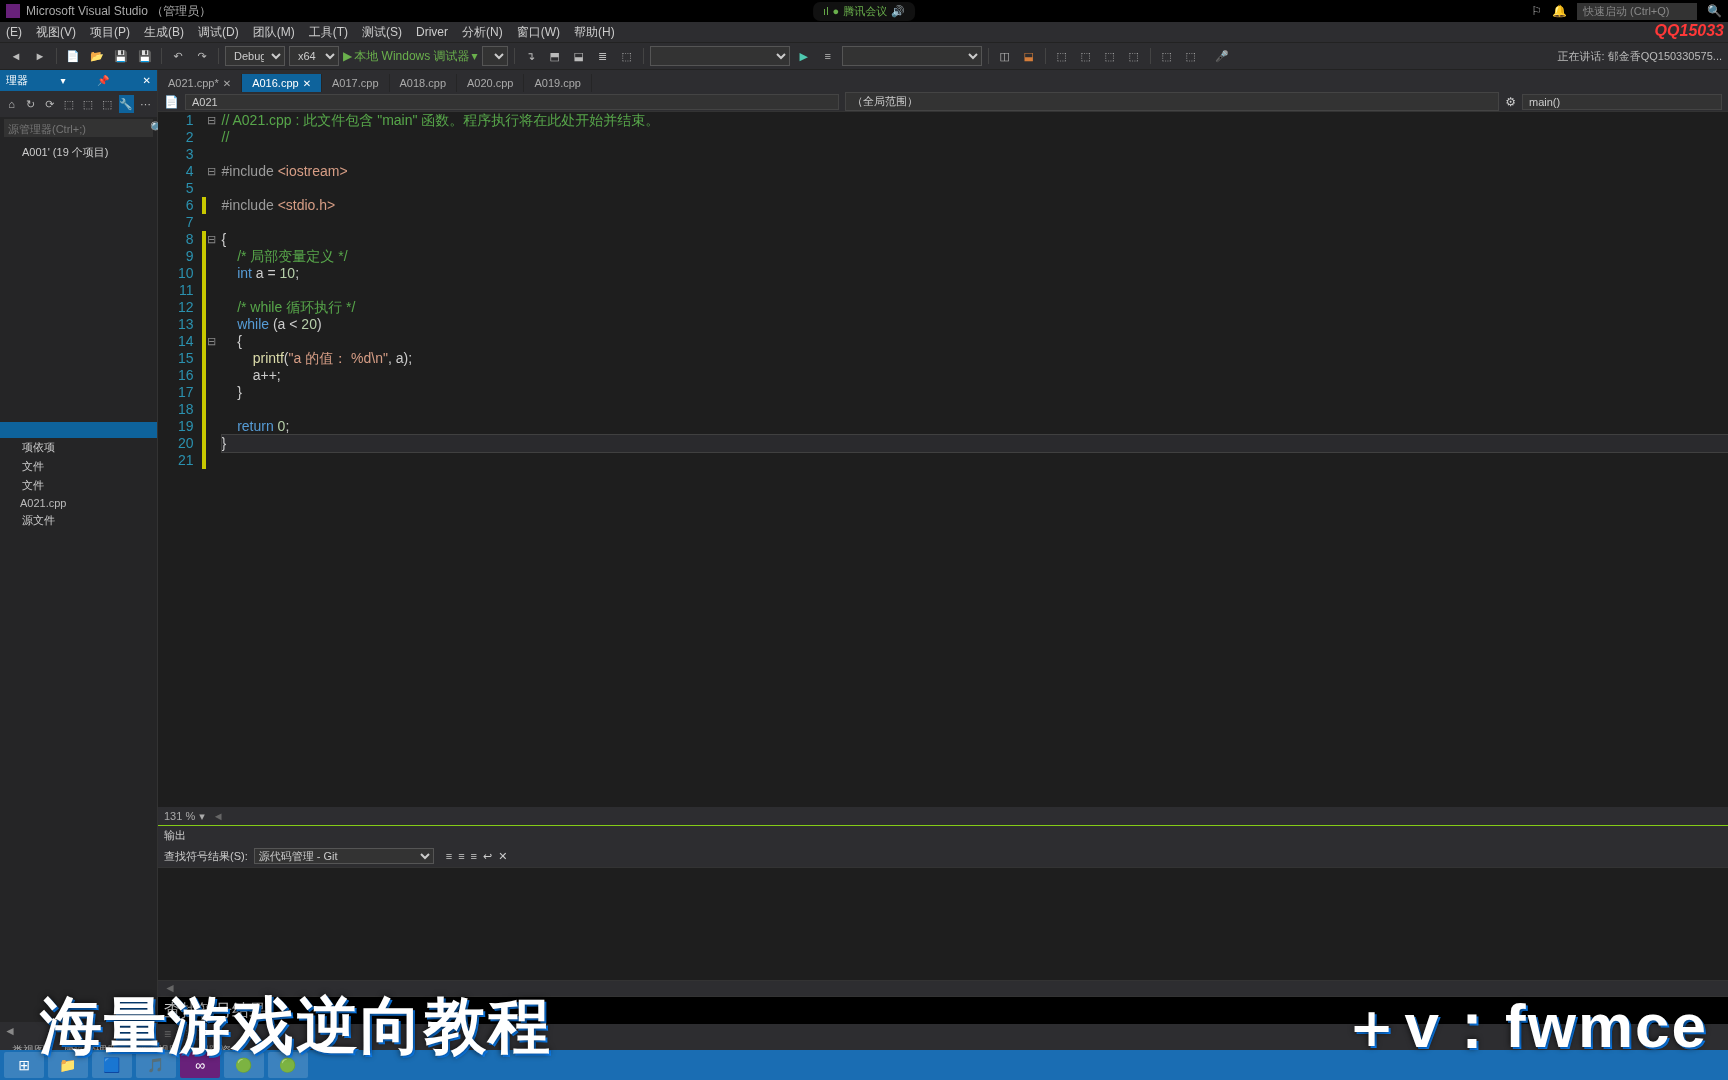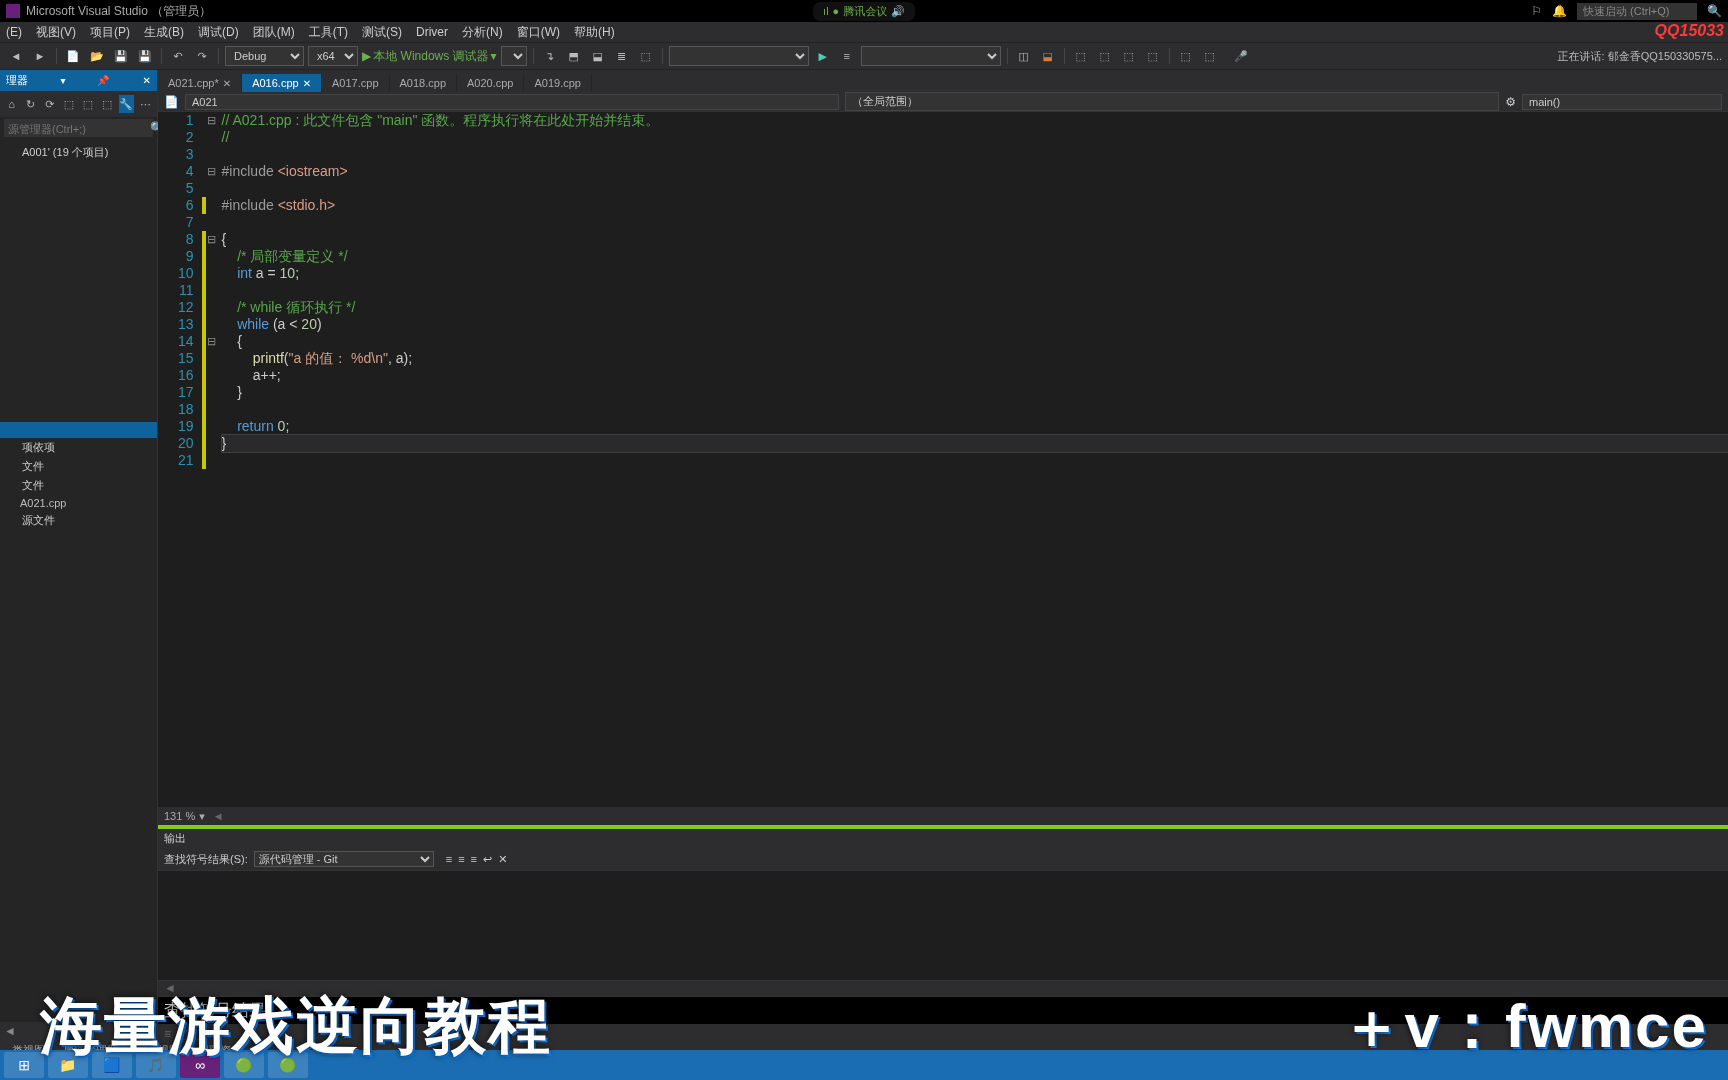--- a/index.html
+++ b/index.html
@@ -62,21 +62,21 @@
 .c-keyword { color: #569cd6; }
 .c-string { color: #d69d85; }
 .c-type { color: #569cd6; }
 .c-number { color: #b5cea8; }
 .c-func { color: #dcdcaa; }
 .c-bracket { color: #ccc; }
 .c-preproc { color: #9b9b9b; }
 
 .zoom-bar { background: #2d2d30; height: 18px; display: flex; align-items: center; padding: 0 6px; font-size: 11px; color: #aaa; }
 
-.output-panel { background: #0ea5e9; border-top: 4px solid #84cc16; height: 155px; display: flex; flex-direction: column; }
+.output-panel { background: #0ea5e9; border-top: 1px solid #84cc16; height: 155px; display: flex; flex-direction: column; }
 .output-title { background: #2d2d30; padding: 2px 6px; font-size: 11px; color: #ccc; }
 .output-tools { background: #2d2d30; padding: 3px 6px; display: flex; align-items: center; gap: 6px; font-size: 11px; border-bottom: 1px solid #333; }
 .output-tools select { background: #333; border: 1px solid #555; color: #ccc; font-size: 11px; min-width: 180px; }
 .output-body { flex: 1; background: #1e1e1e; }
 
 .err-hint { background: #2d2d30; height: 16px; border-top: 1px solid #333; }
 
 .find-panel { background: #1e1e1e; border-top: 1px solid #333; height: 44px; }
 .find-title { background: #000000; padding: 2px 6px; font-size: 17px; }
 .find-tools { background: #2d2d30; padding: 3px 6px; display: flex; gap: 6px; }
@@ -130,21 +130,21 @@
   <span class="tb-btn">►</span>
   <span class="tb-sep"></span>
   <span class="tb-btn">📄</span>
   <span class="tb-btn">📂</span>
   <span class="tb-btn">💾</span>
   <span class="tb-btn">💾</span>
   <span class="tb-sep"></span>
   <span class="tb-btn">↶</span>
   <span class="tb-btn">↷</span>
   <span class="tb-sep"></span>
-  <select class="combo" style="width:79px"><option>Debug</option></select>
+  <select class="combo" style="width:60px"><option>Debug</option></select>
   <select class="combo" style="width:50px"><option>x64</option></select>
   <span class="run-btn">▶ <span>本地 Windows 调试器</span> ▾</span>
   <select class="combo" style="width:26px"><option>自动</option></select>
   <span class="tb-sep"></span>
   <span class="tb-btn">↴</span>
   <span class="tb-btn">⬒</span>
   <span class="tb-btn">⬓</span>
   <span class="tb-btn">≣</span>
   <span class="tb-btn">⬚</span>
   <span class="tb-sep"></span>

